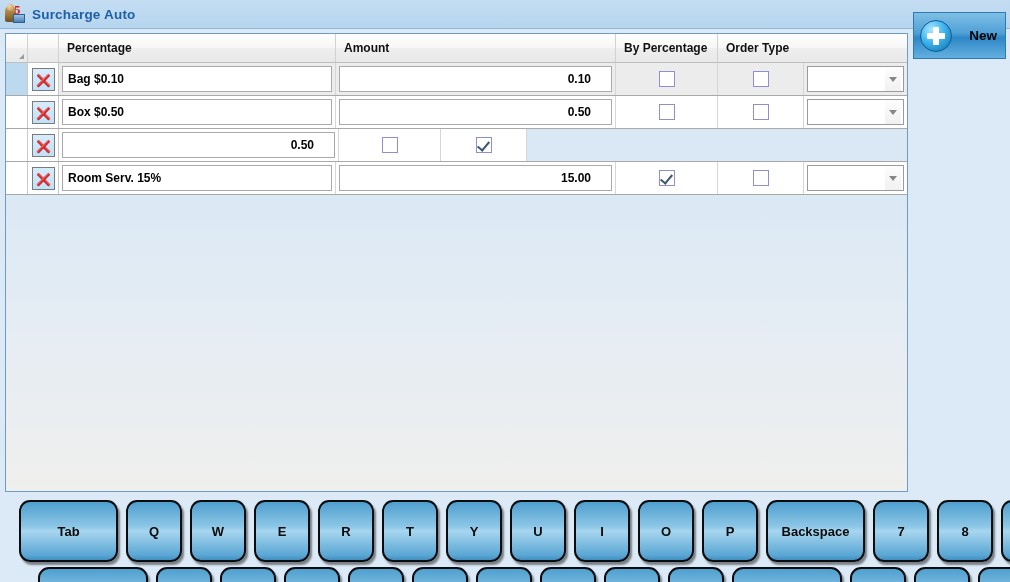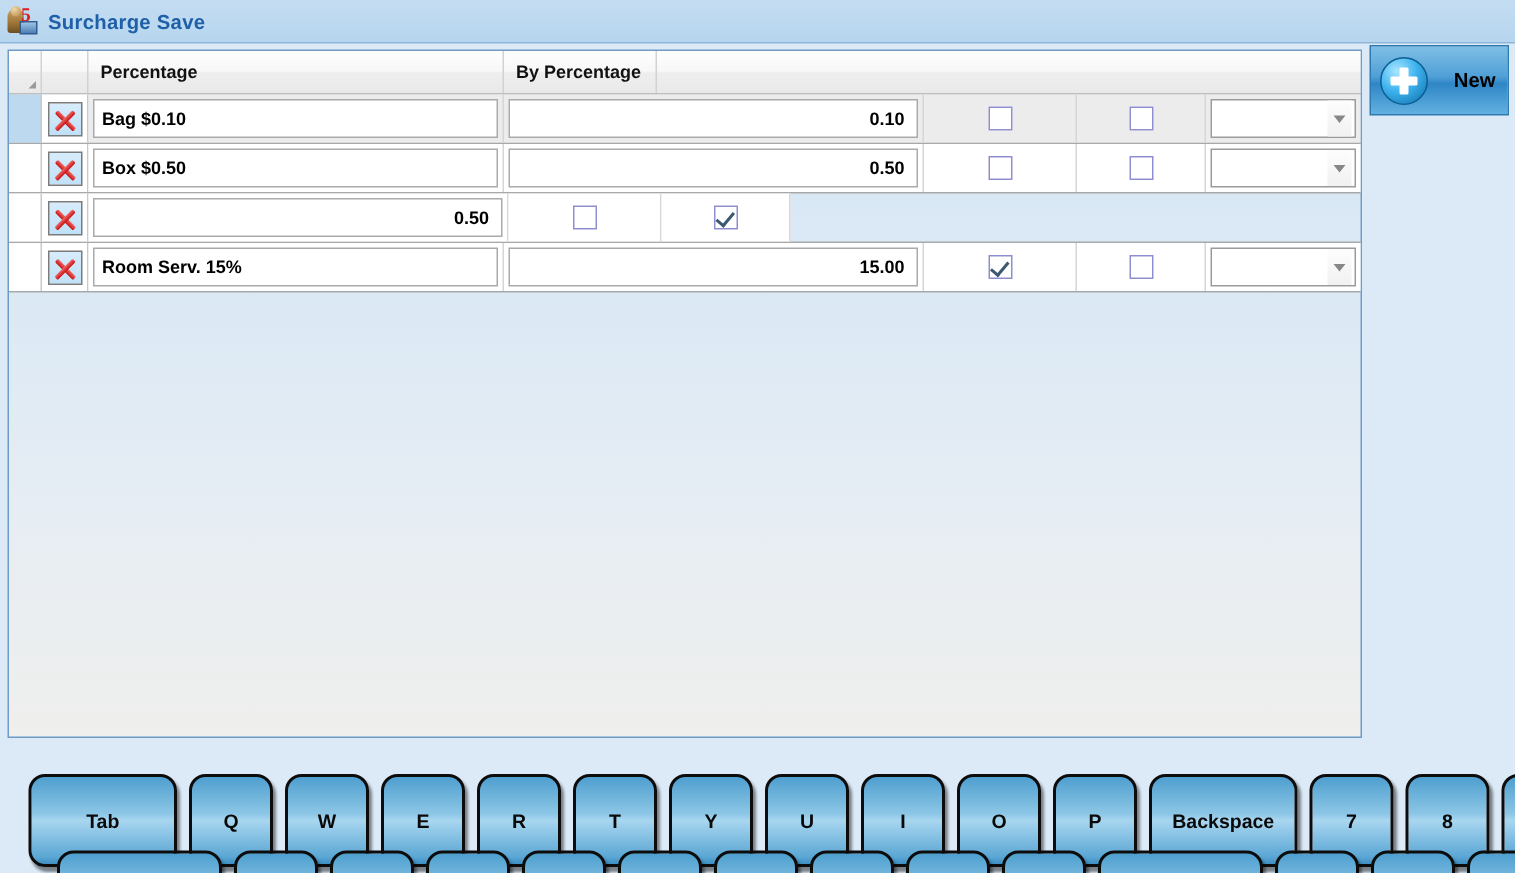--- a/index.html
+++ b/index.html
@@ -109,21 +109,21 @@
   .del-btn .x1 { transform: rotate(45deg); }
   .del-btn .x2 { transform: rotate(-45deg); }
 
   
   .txt-edit {
     margin: 2px 3px; height: 26px; flex: 1;
     background: #fff; border: 1px solid #aaaaaa;
     display: flex; align-items: center; padding: 0 5px;
     font-size: 12px; font-weight: bold; color: #000;
   }
-  .txt-edit.num { justify-content: flex-end; padding-right: 8px; }
+  .txt-edit.num { justify-content: flex-end; padding-right: 20px; }
 
   .cb-cell { justify-content: center; }
   .checkbox {
     width: 16px; height: 16px; background: #ffffff;
     border: 1.5px solid #8f8fd0; position: relative;
   }
   .checkbox.checked::after {
     content: ""; position: absolute; left: 3px; top: 1px;
     width: 5px; height: 10px;
     border-right: 2.6px solid #3c5770; border-bottom: 2.6px solid #3c5770;
@@ -142,21 +142,21 @@
     background: linear-gradient(to bottom,#fdfbe8,#f4eec8);
   }
   .combo.empty .arrow { background: linear-gradient(to bottom,#fdfdfd,#f1f1f1); }
   .combo .arrow::after {
     content: ""; width: 0; height: 0;
     border-left: 4px solid transparent; border-right: 4px solid transparent;
     border-top: 5px solid #878787;
   }
 
   
-  #actions { position: absolute; left: 913px; top: 30px; width: 93px; }
+  #actions { position: absolute; left: 913px; top: 12px; width: 93px; }
   .act-btn {
     width: 93px; height: 47px; margin-bottom: 4px;
     background: linear-gradient(to bottom,#7fbfe6 0%,#4f9fd6 45%,#2f86c6 55%,#63b0e0 100%);
     border: 1px solid #2c7ab0;
     display: flex; align-items: center;
     position: relative;
   }
   .act-btn .lbl {
     position: absolute; right: 8px; font-size: 13.5px; font-weight: bold; color: #000;
   }
@@ -207,21 +207,21 @@
     background: linear-gradient(to bottom,#6fb5e0,#4f9fd6);
   }
   .ico-power .stem {
     position: absolute; left: 16px; top: 3px; width: 6px; height: 16px;
     background: #d81b1b; border-radius: 2px;
   }
 
   
   #keyboard { position: absolute; left: 0; top: 497px; width: 1010px; height: 85px; }
   .kb-row { position: absolute; left: 0; width: 1010px; display: flex; }
-  #kb-row1 { top: 19px; text-align: right; }
+  #kb-row1 { top: 3px; text-align: right; }
   #kb-row2 { top: 70px; padding-left: 38px; }
   .key {
     height: 62px; margin-right: 8px;
     background: linear-gradient(to bottom,#4e9fcf 0%,#8cc6e6 42%,#a8d6ef 50%,#5aa6d4 92%,#3f8fc2 100%);
     border: 2px solid #0c0c0c; border-radius: 11px;
     box-shadow: 2px 3px 2px rgba(0,0,0,.45);
     display: flex; align-items: center; justify-content: center;
     font-size: 13px; font-weight: bold; color: #0a0a0a;
     flex: none;
   }
@@ -231,30 +231,32 @@
 </head>
 <body>
 
 <div id="titlebar">
   <div id="app-icon">
     <div class="fig"></div>
       <div class="head"></div>
     <div class="five">5</div>
       <div class="screen"></div>
   </div>
-  <div id="title-text">Surcharge Save</div>
+  <div id="title-text">Surcharge Auto</div>
 </div>
 
 <div id="grid-panel">
 
   <div id="grid-header">
     <div class="hcell corner c-sel"></div>
     <div class="hcell c-del"></div>
     <div class="hcell c-desc">Percentage</div>
+    <div class="hcell c-amt">Amount</div>
     <div class="hcell c-pct">By Percentage</div>
+    <div class="hcell c-ord">Order Type</div>
   </div>
 
   <div id="grid-rows">
       <div class="grid-row selected">
         <div class="cell c-sel"></div>
         <div class="cell c-del">
           <div class="del-btn">
             <div class="x1"></div>
             <div class="x2"></div>
           </div>

